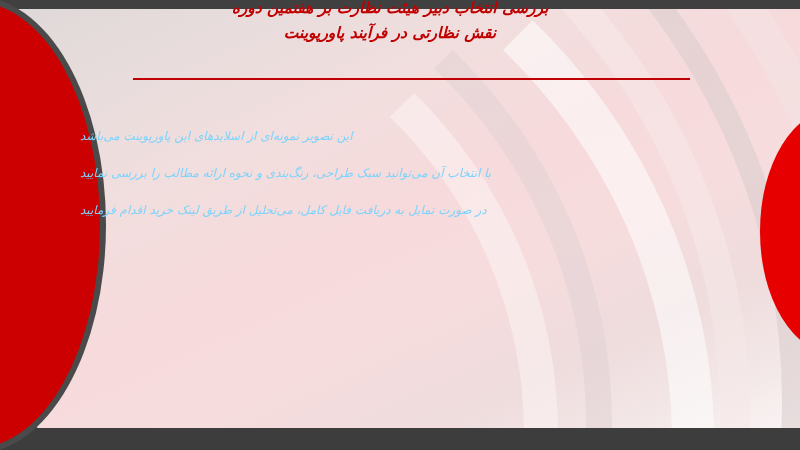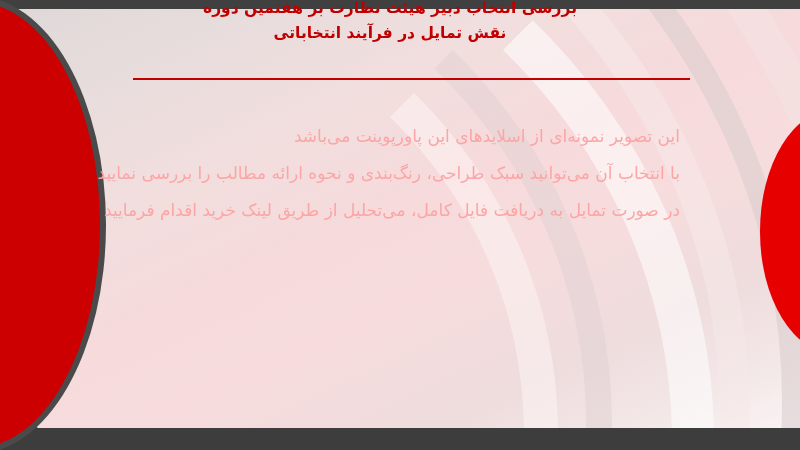--- a/index.html
+++ b/index.html
@@ -7,20 +7,21 @@
     padding: 0;
     background: #2b2b2b;
   }
   #slide {
     position: relative;
     width: 800px;
     height: 450px;
     overflow: hidden;
     background: #3f3f3f;
     font-family: "DejaVu Sans", "Liberation Sans", sans-serif;
+    font-style: italic;
   }
 
   
   .frame-band {
     position: absolute;
     left: 0;
     width: 800px;
     background: #404040;
   }
   .frame-top    { top: 0;    height: 9px; }
@@ -120,23 +121,23 @@
     width: 557px;
     height: 0;
     border-top: 2px solid #c00000;
     z-index: 6;
   }
   .body-block {
     position: absolute;
     top: 118px;
     right: 120px;
     width: 600px;
-    text-align: right;
-    color: #fca5a5;
-    font-size: 17px;
+    text-align: left;
+    color: #7dd3fc;
+    font-size: 12px;
     line-height: 37px;
   }
   .body-line { white-space: nowrap; }
 </style>
 </head>
 <body>
 
 <div id="slide">
 
   <div class="frame-band frame-top"></div>
@@ -153,21 +154,21 @@
     </div>
     <div class="ellipse-right"></div>
   </div>
 
   <div class="ellipse-left"></div>
 
   <div class="content">
 
     <div class="title-block">
       <div class="title-line">بررسی انتخاب دبیر هیئت نظارت بر هفتمین دوره</div>
-      <div class="title-line">نقش تمایل در فرآیند انتخاباتی</div>
+      <div class="title-line">نقش نظارتی در فرآیند پاورپوینت</div>
     </div>
 
     <div class="title-underline"></div>
 
     <div class="body-block">
       <div class="body-line">این تصویر نمونه‌ای از اسلایدهای این پاورپوینت می‌باشد</div>
       <div class="body-line">با انتخاب آن می‌توانید سبک طراحی، رنگ‌بندی و نحوه ارائه مطالب را بررسی نمایید</div>
       <div class="body-line">در صورت تمایل به دریافت فایل کامل، می‌تحلیل از طریق لینک خرید اقدام فرمایید</div>
     </div>
 

